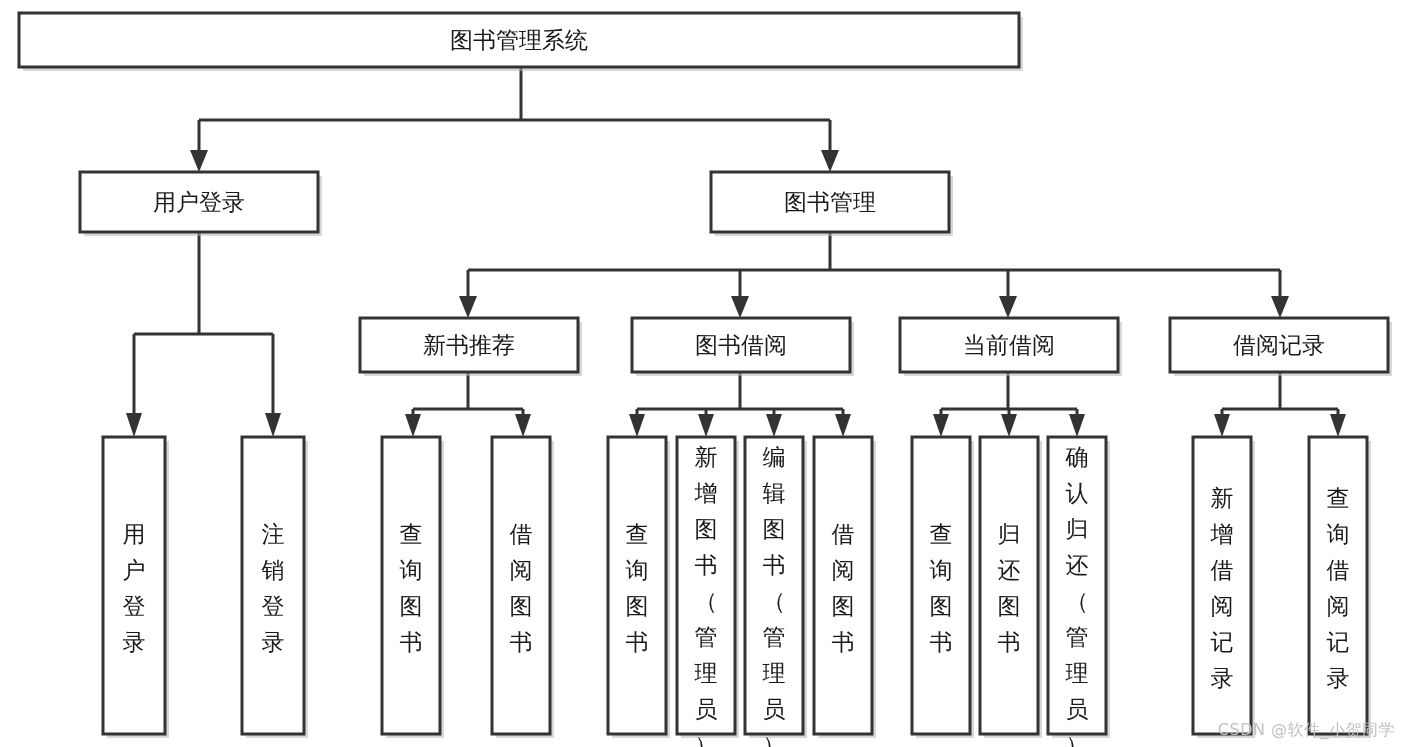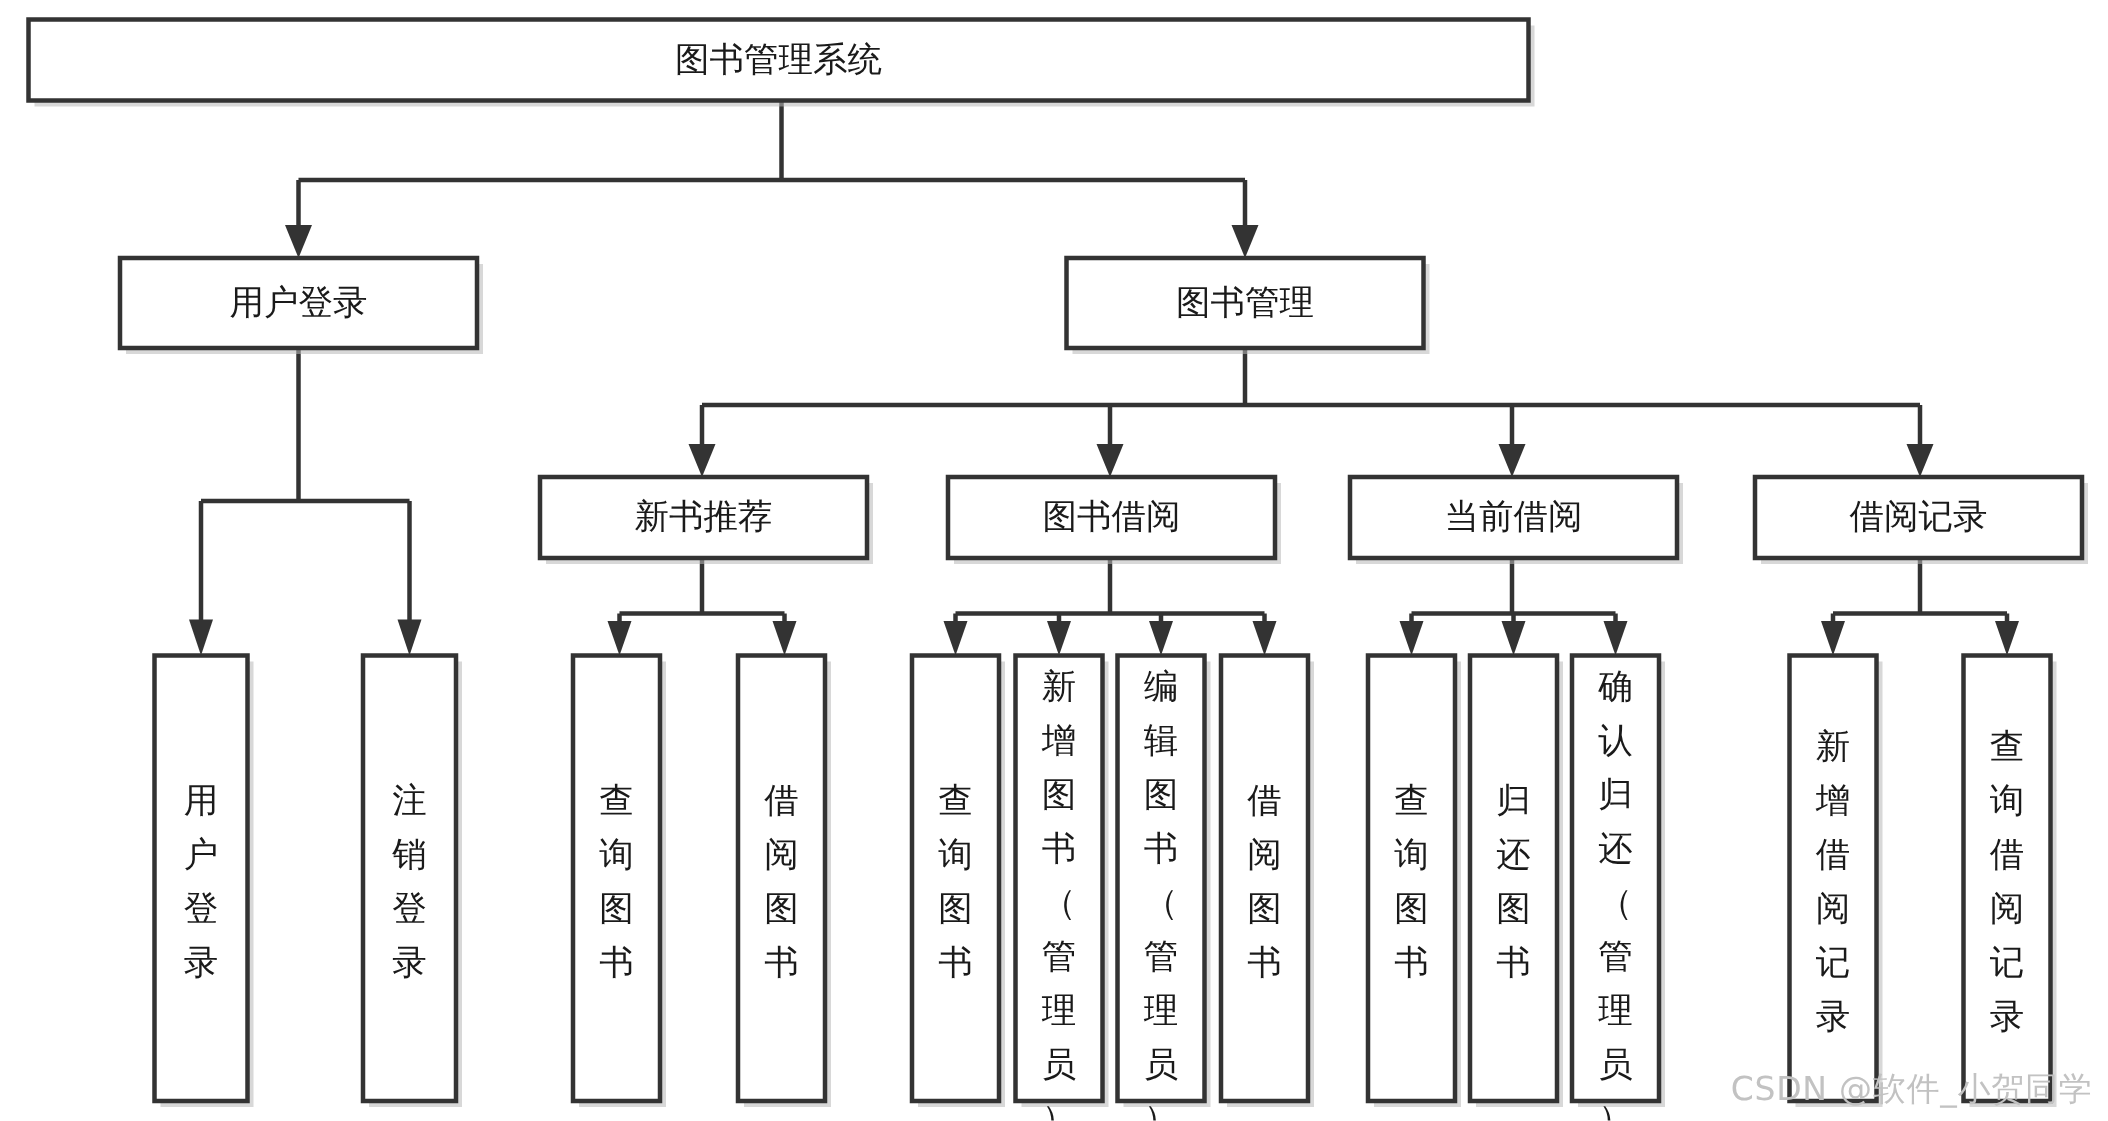--- a/index.html
+++ b/index.html
@@ -56,21 +56,21 @@
     font-family: "DejaVu Sans", "Liberation Sans", sans-serif;
     font-size: 23px;
     fill: #1a1a1a;
     text-anchor: middle;
   }
   .watermark {
     position: absolute;
     right: 10px;
     bottom: 6px;
     font-family: "DejaVu Sans", "Liberation Sans", sans-serif;
-    font-size: 22px;
+    font-size: 16px;
     color: #c2c2c2;
     letter-spacing: 0.5px;
     white-space: nowrap;
     user-select: none;
   }
 </style>
 </head>
 <body>
 
 <div id="diagram-root">

